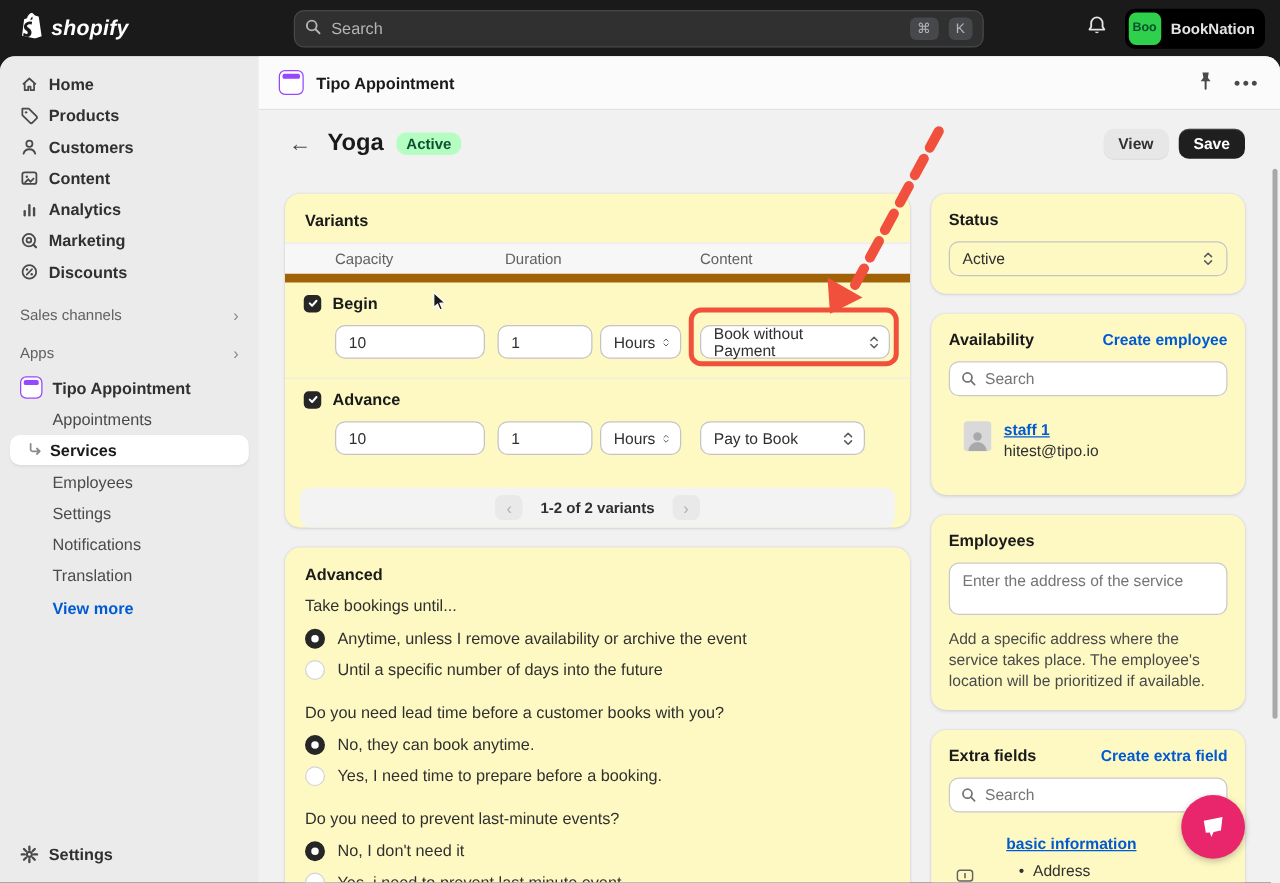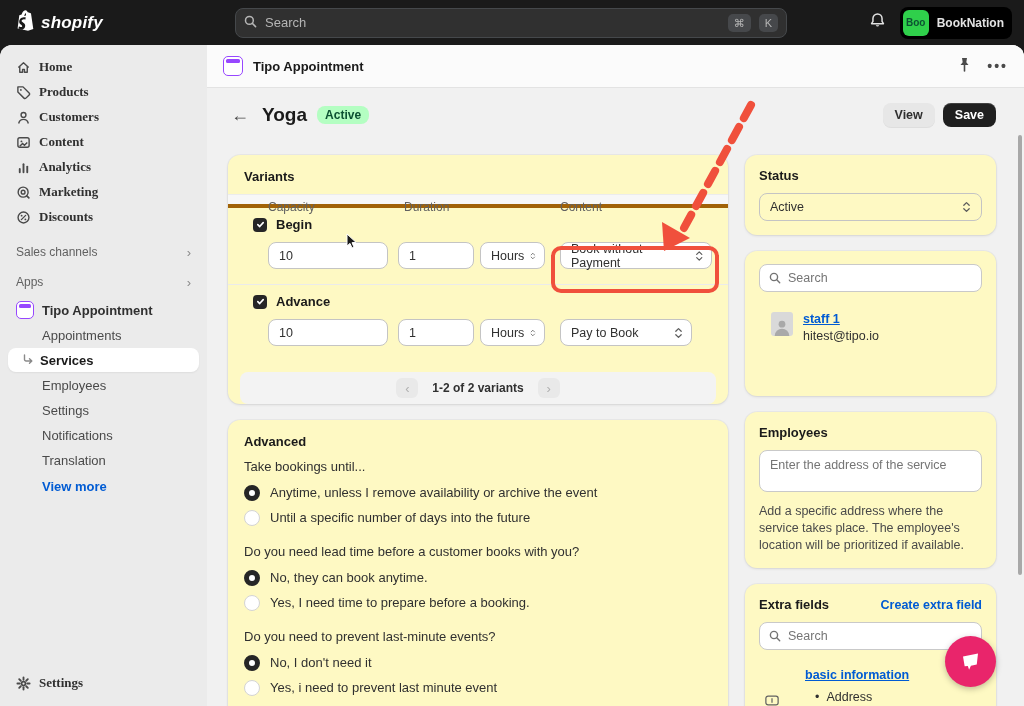--- a/index.html
+++ b/index.html
@@ -15,21 +15,21 @@
   .tb-right { position:absolute; right:12px; display:flex; align-items:center; gap:14px; }
   .store { display:flex; align-items:center; gap:8px; background:#000000; border-radius:8px; padding:3px 8px 3px 3px; }
   .avatar { width:26px; height:26px; border-radius:6px; background:#2fd04b; color:#0c5132; font-size:10px; font-weight:bold; display:flex; align-items:center; justify-content:center; }
   .store-name { color:#e3e3e3; font-size:12px; font-weight:600; }
 
   
   .frame { position:absolute; top:45px; left:0; right:0; bottom:0; border-radius:12px 12px 0 0; overflow:hidden; background:#ebebeb; }
 
   
   .sidebar { position:absolute; left:0; top:0; bottom:0; width:207px; background:#ebebeb; padding:10px 8px; }
-  .nav-item { display:flex; align-items:center; gap:8px; height:24px; padding:0 8px; border-radius:8px; font-size:13px; font-weight:600; color:#303030; margin-bottom:1px;font-family:Liberation Serif, serif; }
+  .nav-item { display:flex; align-items:center; gap:8px; height:24px; padding:0 8px; border-radius:8px; font-size:13px; font-weight:600; color:#303030; margin-bottom:1px; }
   .nav-item svg { flex:0 0 auto; }
   .nav-badge { margin-left:auto; background:#dbdbdb; color:#616161; font-size:11px; font-weight:600; border-radius:7px; padding:1px 7px; }
   .sec-head { display:flex; align-items:center; justify-content:space-between; color:#616161; font-size:12px; font-weight:400; padding:0 8px; margin:16px 0 8px; }
   .chev { color:#8a8a8a; font-size:13px; line-height:1; }
   .app-row { display:flex; align-items:center; gap:8px; height:26px; padding:0 8px; font-size:13px; font-weight:600; }
   .app-ic { width:18px; height:18px; border:1.6px solid #9747ff; border-radius:5px; background:#fff; position:relative; }
   .app-ic::after { content:""; position:absolute; left:2px; right:2px; top:2px; height:4px; background:#9747ff; border-radius:1.5px; }
   .sub-item { display:flex; align-items:center; gap:6px; height:24px; padding:0 8px 0 34px; border-radius:8px; font-size:13px; color:#4a4a4a; margin-bottom:1px; }
   .sub-item.active { background:#fff; color:#1a1a1a; font-weight:700; box-shadow:0 1px 2px rgba(0,0,0,.06); padding-left:14px; }
   .viewmore { color:#005bd3; font-size:13px; font-weight:600; padding:6px 8px 0 34px; }
@@ -51,25 +51,25 @@
   .btn-view { background:#e7e7e7; color:#303030; box-shadow:0 1px 0 rgba(0,0,0,.08); }
   .btn-save { background:#1f1f1f; color:#fff; box-shadow:inset 0 1px 0 rgba(255,255,255,.15); }
 
   .card { background:#fef9c3; border-radius:12px; box-shadow:0 0 0 1px rgba(0,0,0,.03), 0 1px 3px rgba(0,0,0,.09); }
   .left-col  { position:absolute; top:110px; left:21px; width:500px; }
   .right-col { position:absolute; top:110px; left:538px; width:251px; }
   .card-title { font-size:13px; font-weight:700; color:#1a1a1a; }
 
   
   .vt-title { padding:14px 16px 10px; }
-  .vt-head { background:#f7f7f7; border-top:1px solid #ececec; border-bottom:4px solid #a16207; height:14px; position:relative; font-size:12px; color:#616161; }
+  .vt-head { background:#f7f7f7; border-top:1px solid #ececec; border-bottom:7px solid #a16207; height:32px; position:relative; font-size:12px; color:#616161; }
   .vt-head span { position:absolute; top:5px; }
   .vt-row { position:relative; height:76px; }
   .vt-row + .vt-row { border-top:1px solid #ebebeb; }
-  .row-label { position:absolute; top:9px; left:25px; display:flex; align-items:center; gap:9px; font-weight:700; font-size:13px; color:#1a1a1a; }
+  .row-label { position:absolute; top:9px; left:15px; display:flex; align-items:center; gap:9px; font-weight:700; font-size:13px; color:#1a1a1a; }
   .cbx { width:14px; height:14px; background:#262626; border-radius:4px; display:flex; align-items:center; justify-content:center; }
   .ctl { position:absolute; top:34px; height:27px; border:1px solid #c4c4c4; border-radius:8px; background:#fff; font-size:12.5px; color:#303030; }
   input.ctl { padding:0 10px; font-family:inherit; outline:none; }
   .sel { display:flex; align-items:center; justify-content:space-between; padding:0 8px 0 10px; gap:6px; }
   .pag { margin:12px; height:32px; background:#f3f3f3; border-radius:8px; display:flex; align-items:center; justify-content:center; gap:14px; }
   .pag-btn { width:22px; height:20px; background:#e9e9e9; border-radius:6px; color:#b0b0b0; font-size:13px; display:flex; align-items:center; justify-content:center; }
   .pag-txt { font-size:12px; font-weight:700; color:#303030; }
 
   
   .adv { margin-top:16px; padding:14px 16px 20px; min-height:300px; }
@@ -394,20 +394,24 @@
         <div class="card-title" style="margin-bottom:10px">Status</div>
         <div class="sel-full">
           <span>Active</span>
           <svg width="9" height="12" viewBox="0 0 10 13">
               <path fill="none" stroke="#5c5c5c" stroke-width="1.4" stroke-linecap="round" stroke-linejoin="round" d="M2 4.6 5 1.6l3 3M2 8.4l3 3 3-3"></path>
             </svg>
         </div>
       </div>
 
       <div class="card rc" style="height:145px">
+        <div class="rc-head">
+          <span class="card-title">Availability</span>
+          <span class="link">Create employee</span>
+        </div>
         <div class="searchfield">
           <svg width="12" height="12" viewBox="0 0 13 13">
               <circle cx="5.4" cy="5.4" r="3.9" fill="none" stroke="#737373" stroke-width="1.5"></circle>
               <line x1="8.4" y1="8.4" x2="11.6" y2="11.6" stroke="#737373" stroke-width="1.5" stroke-linecap="round"></line>
             </svg>
           <input placeholder="Search" style="">
         </div>
         <div class="staff">
           <span class="staff-av">
             <svg width="18" height="18" viewBox="0 0 16 16">

